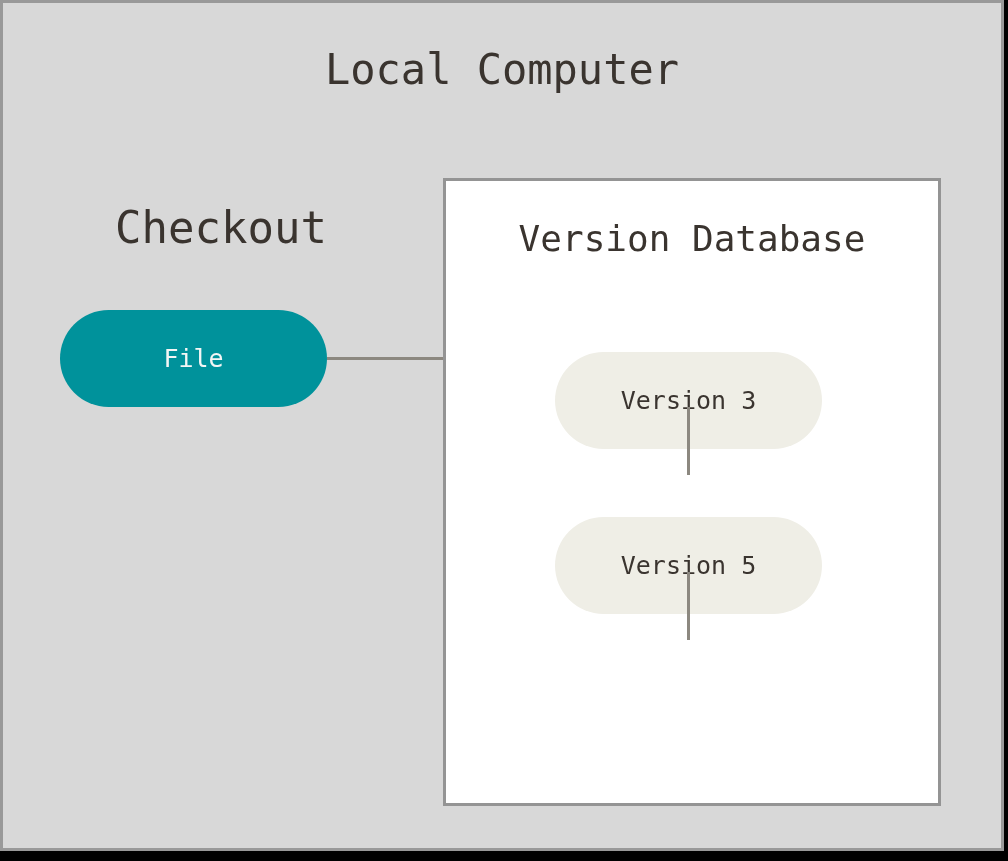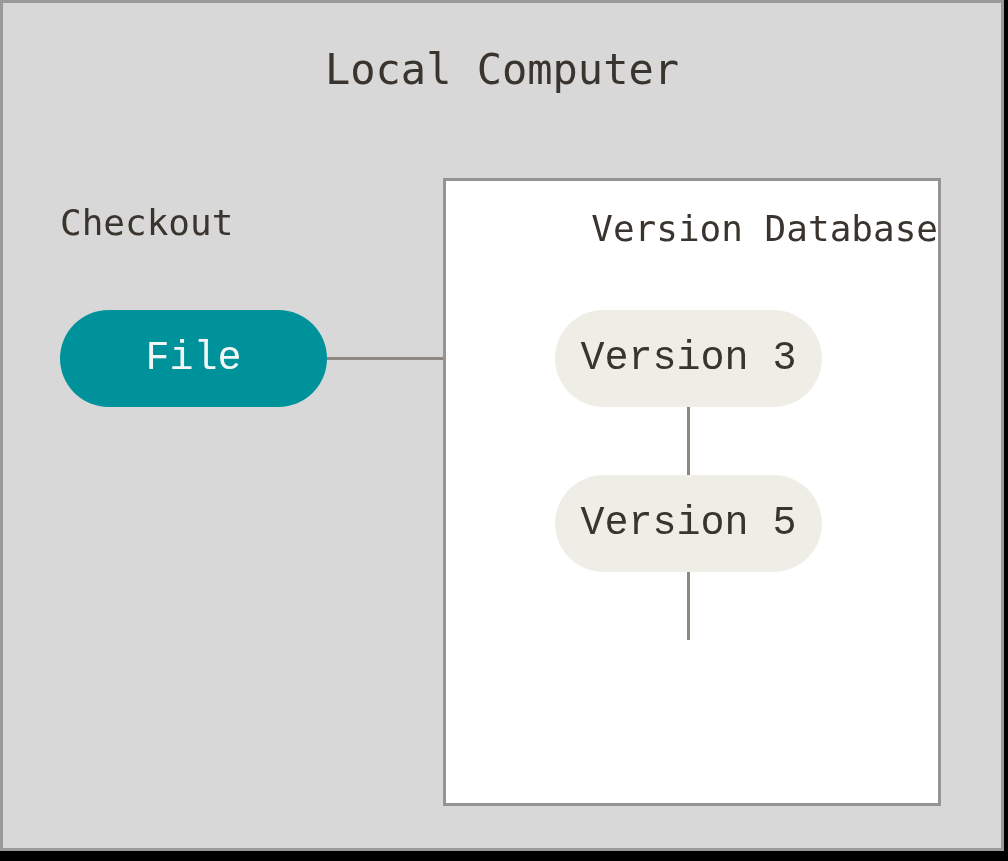--- a/index.html
+++ b/index.html
@@ -31,61 +31,61 @@
   .diagram-title{
     position:absolute;
     left:0;top:42px;width:998px;
     text-align:center;
     font-size:42px;
     color:var(--text-dark);
     white-space:pre;
   }
   .section-label{
     position:absolute;
-    font-size:36px;
+    font-size:44px;
     color:var(--text-dark);
-    text-align:left;
+    text-align:right;
     white-space:pre;
   }
   .checkout-label{
     left:57px;top:199px;width:267px;
   }
   .version-db-box{
     position:absolute;
     left:440px;top:175px;
     width:498px;height:628px;
     box-sizing:border-box;
     border:3px solid var(--box-border);
     background:var(--box-background);
   }
   .version-db-title{
     position:absolute;
-    left:0;top:27px;width:100%;
-    text-align:right;
+    left:0;top:37px;width:100%;
+    text-align:center;
     font-size:36px;
     color:var(--text-dark);
     white-space:pre;
   }
   .pill{
     position:absolute;
     width:267px;height:97px;
     border-radius:48.5px;
-    font-size:40px;
+    font-size:25px;
     line-height:97px;
     text-align:center;
     white-space:pre;
-    font-family:Liberation Mono, monospace;
   }
   .pill-teal{
     background:var(--node-teal);
     color:var(--text-light);
   }
   .pill-cream{
     background:var(--node-cream);
     color:var(--text-dark);
+    margin-top:42px;
   }
   .file-pill{left:57px;top:307px;}
   
   .v3-pill{left:552px;top:307px;}
   .v2-pill{left:552px;top:472px;}
   .v1-pill{left:552px;top:637px;}
   .h-line{
     position:absolute;
     left:324px;top:354px;
     width:232px;height:3px;

